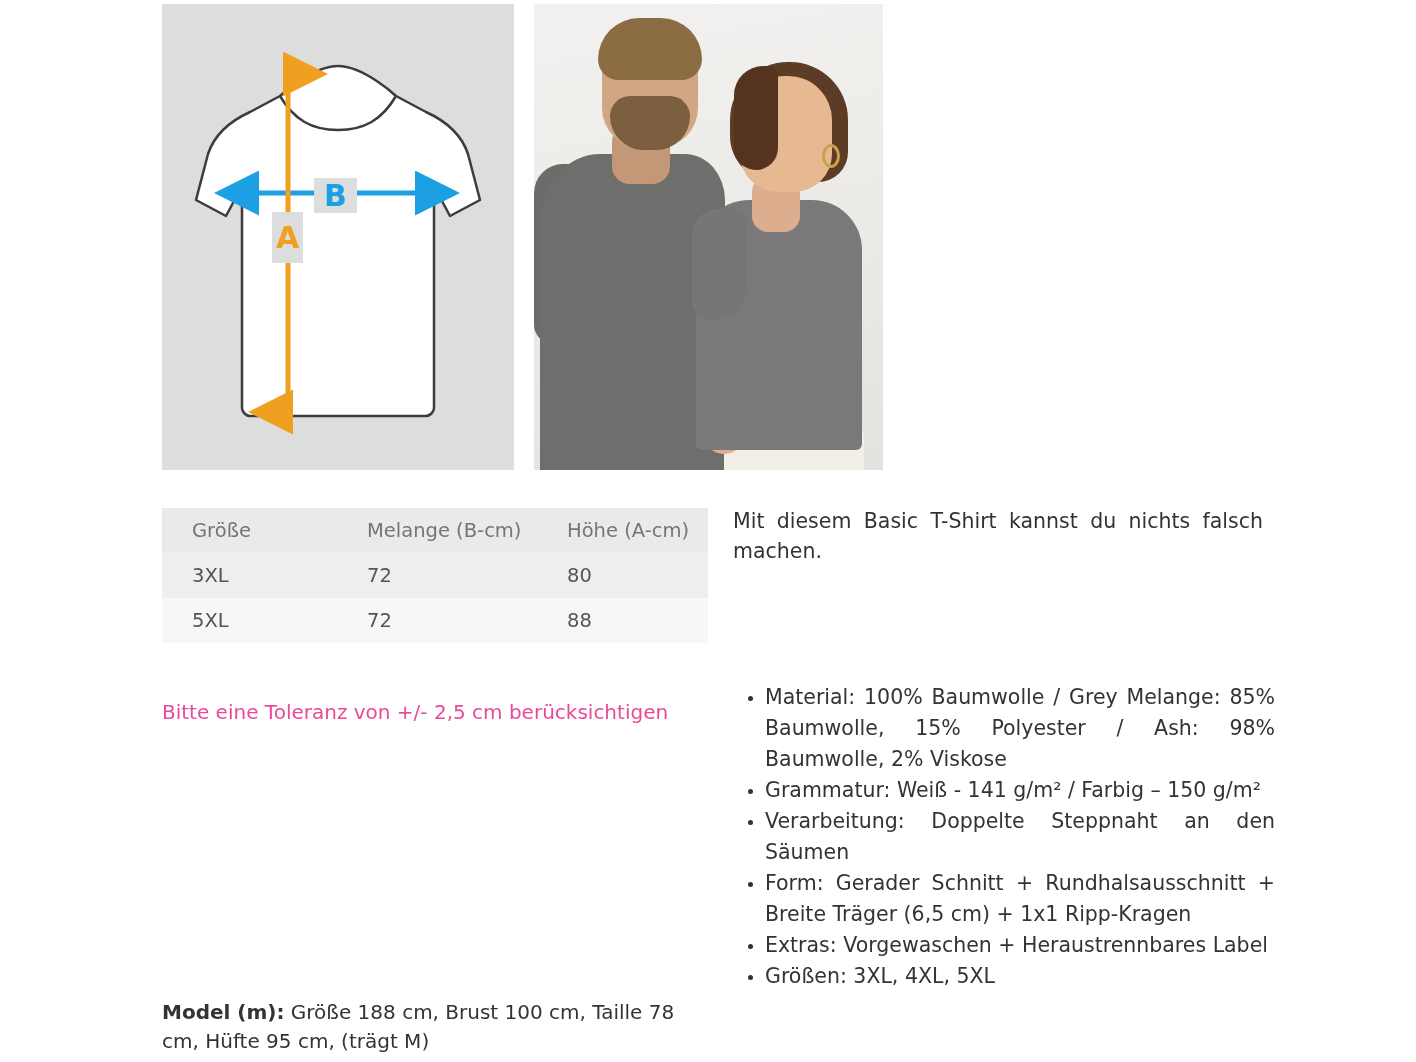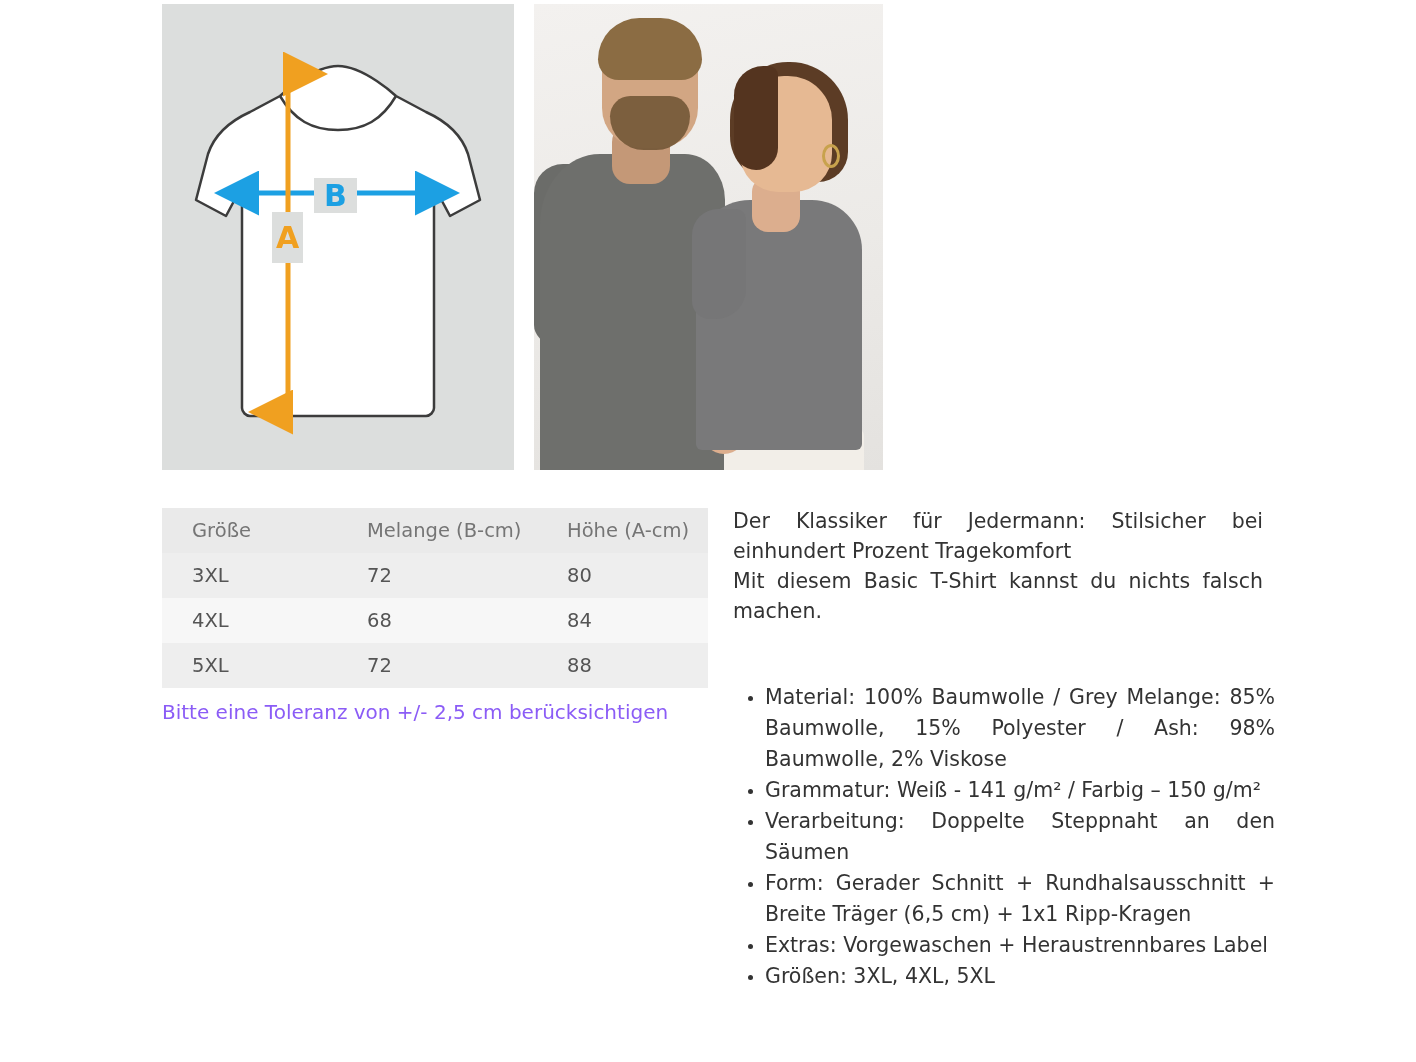--- a/index.html
+++ b/index.html
@@ -153,21 +153,21 @@
   .size-table col.c1 { width: 175px; }
   .size-table col.c2 { width: 200px; }
   .size-table col.c3 { width: 171px; }
 
   .tolerance {
     position: absolute;
     left: 162px;
     top: 700px;
     width: 560px;
     font-size: 20px;
-    color: #8b5cf6;
+    color: #ec4899;
   }
 
   .model-line {
     position: absolute;
     left: 162px;
     top: 998px;
     width: 545px;
     font-size: 20px;
     line-height: 29px;
     color: #333;
@@ -280,37 +280,34 @@
         <th>Höhe (A-cm)</th>
       </tr>
     </thead>
     <tbody>
       <tr>
         <td>3XL</td>
         <td>72</td>
         <td>80</td>
       </tr>
       <tr>
-        <td>4XL</td>
-        <td>68</td>
-        <td>84</td>
-      </tr>
-      <tr>
         <td>5XL</td>
         <td>72</td>
         <td>88</td>
       </tr>
     </tbody>
   </table>
 
   <div class="tolerance">Bitte eine Toleranz von +/- 2,5 cm berücksichtigen</div>
 
+  <div class="model-line">
+    <b>Model (m):</b><span> Größe 188 cm, Brust 100 cm, Taille 78 cm, Hüfte 95 cm, (trägt M)</span>
+  </div>
 
   <div class="desc">
-    <p>Der Klassiker für Jedermann: Stilsicher bei einhundert Prozent Tragekomfort</p>
     <p>Mit diesem Basic T-Shirt kannst du nichts falsch machen.</p>
   </div>
 
   <ul class="features">
     <li> Material: 100% Baumwolle / Grey Melange: 85% Baumwolle, 15% Polyester / Ash: 98% Baumwolle, 2% Viskose</li>
     <li> Grammatur: Weiß - 141 g/m² / Farbig – 150 g/m²</li>
     <li> Verarbeitung: Doppelte Steppnaht an den Säumen</li>
     <li>Form: Gerader Schnitt + Rundhalsausschnitt + Breite Träger (6,5 cm) + 1x1 Ripp-Kragen</li>
     <li>Extras: Vorgewaschen + Heraustrennbares Label</li>
     <li>Größen:  3XL, 4XL, 5XL</li>

